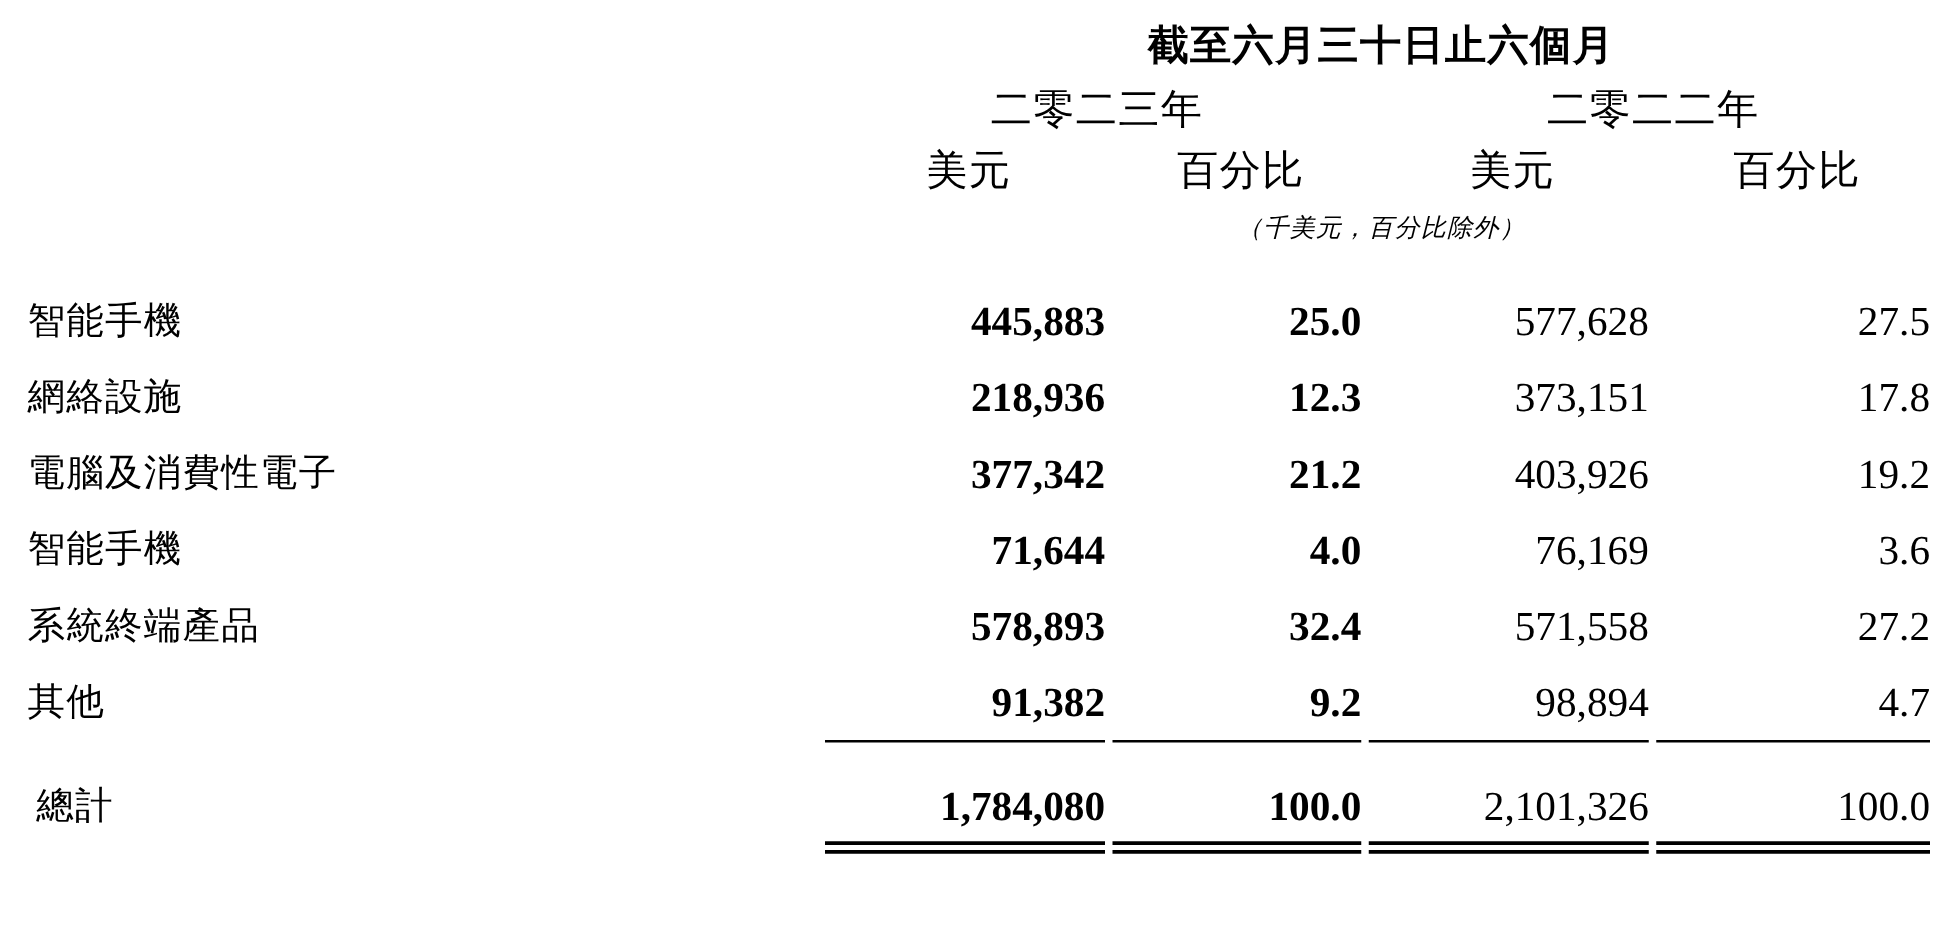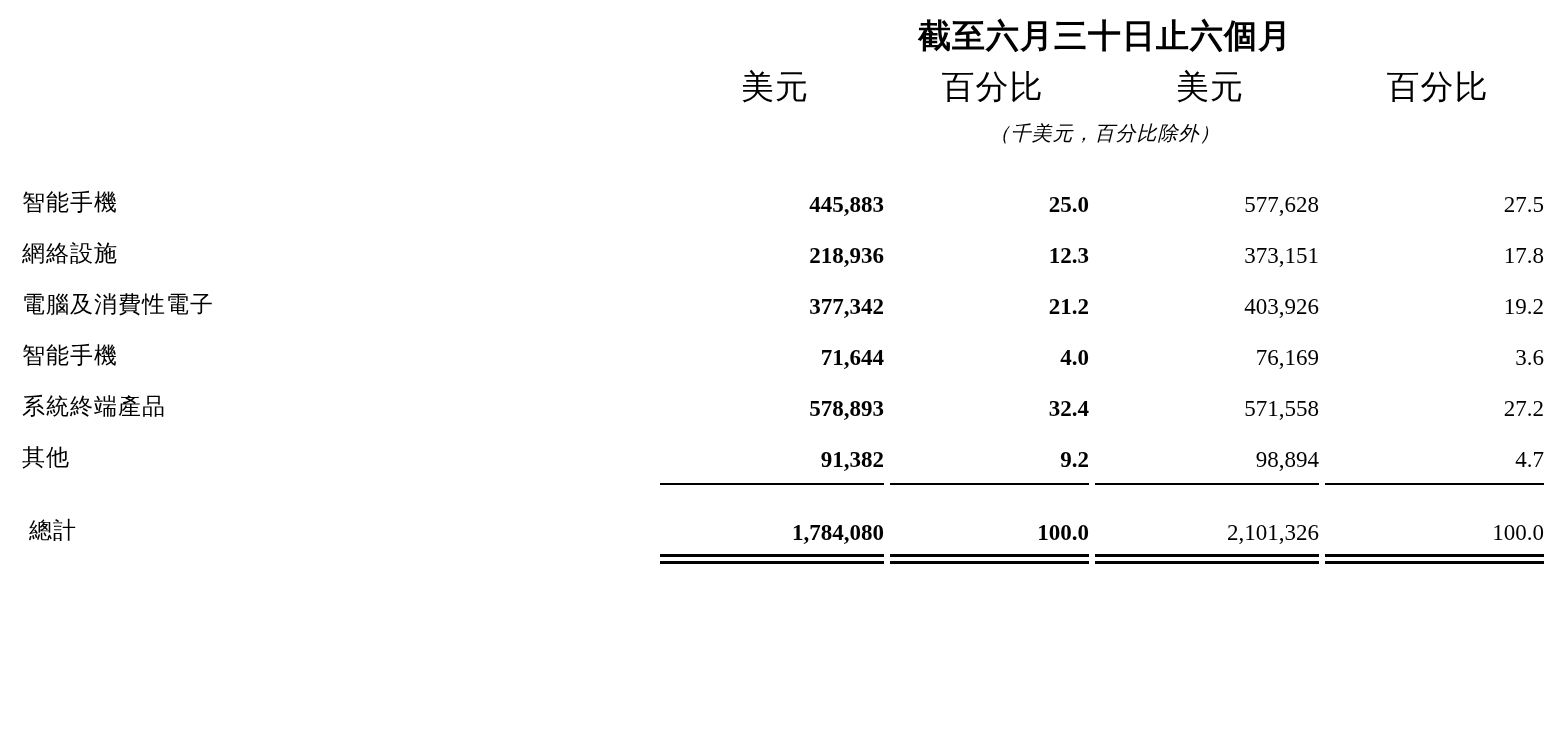--- a/index.html
+++ b/index.html
@@ -64,30 +64,30 @@
     text-align: center;
     font-size: 20px;
     font-style: italic;
     font-family: "Liberation Serif", "DejaVu Serif", serif;
     padding-top: 6px;
     padding-bottom: 30px;
     letter-spacing: 1px;
   }
 
   .row-label {
-    font-size: 23px;
+    font-size: 30px;
     text-align: left;
     padding-left: 22px;
     padding-top: 10px;
     padding-bottom: 10px;
     letter-spacing: 1px;
   }
   .num {
     text-align: right;
-    font-size: 23px;
+    font-size: 33px;
     padding-top: 10px;
     padding-bottom: 10px;
     padding-right: 6px;
     white-space: nowrap;
   }
   .num.bold { font-weight: bold; }
 
   
   .rule-cell {
     height: 2px;
@@ -132,20 +132,26 @@
       <col class="c-pad">
     </colgroup>
     <thead>
       <tr>
         <td></td>
         <td class="hdr-span" colspan="4">截至六月三十日止六個月</td>
         <td></td>
       </tr>
       <tr>
         <td></td>
+        <td class="hdr-year" colspan="2">二零二三年</td>
+        <td class="hdr-year" colspan="2">二零二二年</td>
+        <td></td>
+      </tr>
+      <tr>
+        <td></td>
         <td class="hdr-unit">美元</td>
         <td class="hdr-unit">百分比</td>
         <td class="hdr-unit">美元</td>
         <td class="hdr-unit">百分比</td>
         <td></td>
       </tr>
       <tr>
         <td></td>
         <td class="hdr-note" colspan="4">（千美元，百分比除外）</td>
         <td></td>

